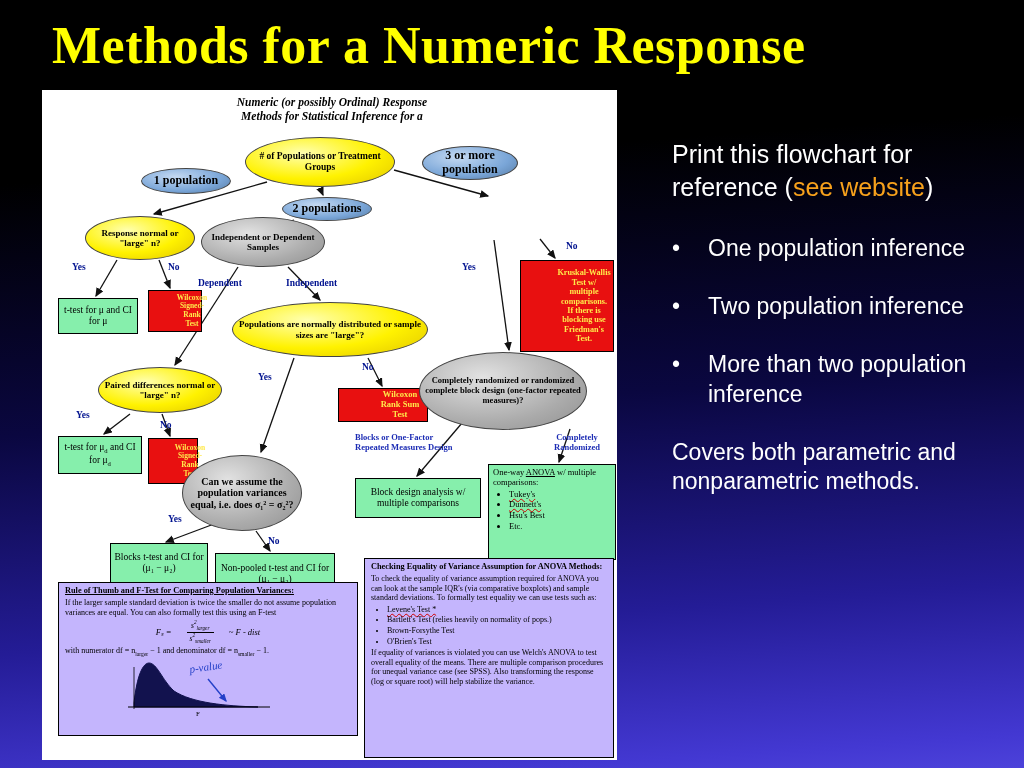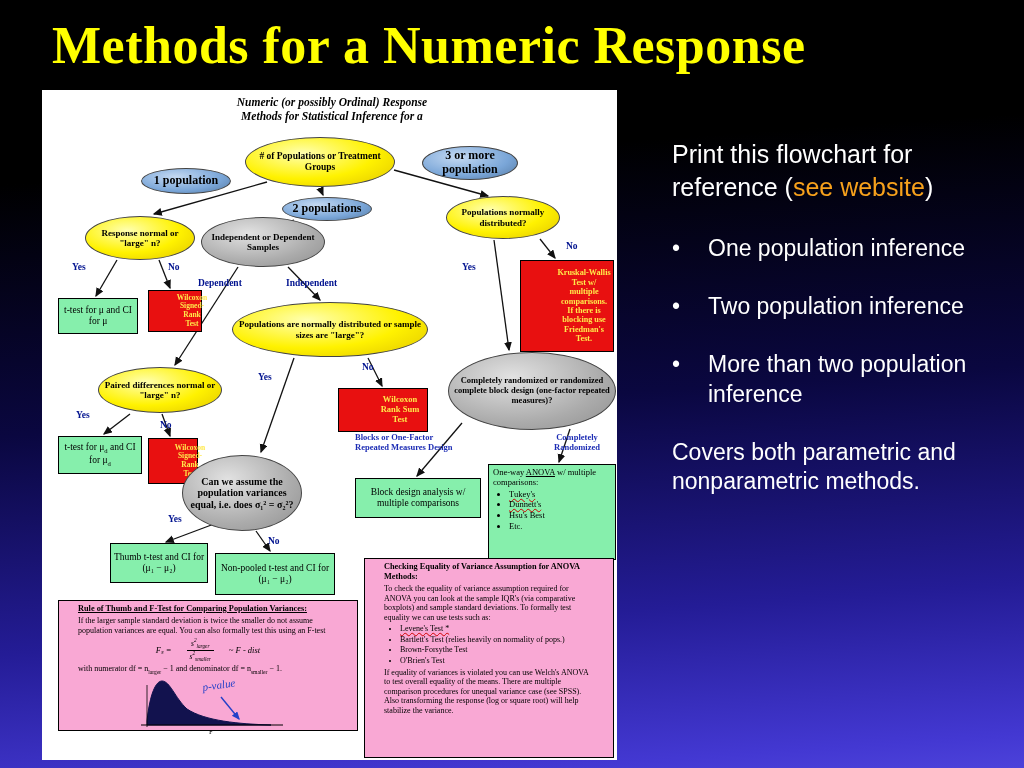--- a/index.html
+++ b/index.html
@@ -18,22 +18,22 @@
     box-sizing:border-box;line-height:1.15;padding:2px;}
   .ellipse{border-radius:50%;border:1px solid #444;font-weight:bold;}
   .yellow{background:radial-gradient(ellipse at 38% 32%,#ffffb0 0%,#fff200 55%,#e0c400 100%);}
   .blue-e{background:radial-gradient(ellipse at 38% 32%,#c4d9f2 0%,#7aa6d8 60%,#53779f 100%);font-size:12px;}
   .gray-e{background:radial-gradient(ellipse at 38% 32%,#e2e2e2 0%,#ababab 62%,#8f8f8f 100%);}
   .rbox{background:#e81010;color:#ffe94a;border:1px solid #000;font-weight:bold;padding-left:36px;}
   .wbox{background:#86efac;border:1.5px solid #000;font-size:9.5px;}
   .wbox .inner{display:block;width:100%;text-align:center;}
   .yn{position:absolute;color:#00128f;font-weight:bold;font-size:9.5px;}
   .bluehead{position:absolute;color:#1c2cb4;font-weight:bold;font-size:8.5px;line-height:1.2;}
-  .bigbox{position:absolute;background:#f9a8d4;border:1.5px solid #000;box-sizing:border-box;
-    padding:3px 19px;font-size:8px;line-height:1.2;text-align:left;}
+  .bigbox{position:absolute;background:#c4b5fd;border:1.5px solid #000;box-sizing:border-box;
+    padding:3px 6px;font-size:8px;line-height:1.2;text-align:left;}
   .bb-title{font-weight:bold;font-size:8.3px;margin-bottom:2px;}
   .u{text-decoration:underline;}
   .sq-red{text-decoration:underline wavy #d00000;text-decoration-thickness:1px;}
   .anova{align-items:flex-start;justify-content:flex-start;text-align:left;font-size:8.5px;flex-direction:column;padding:3px 4px;}
   .anova ul,.bigbox ul{margin:2px 0 2px 16px;padding:0;}
   .anova li,.bigbox li{margin:0 0 1px 0;}
   .formula{display:flex;align-items:center;justify-content:center;gap:15px;margin:3px 0 2px 0;
     font-style:italic;font-size:8.5px;}
   .frac{display:inline-block;text-align:center;line-height:1.05;font-size:7.5px;}
   .frac .num{display:block;border-bottom:1px solid #000;padding:0 3px;}
@@ -90,42 +90,41 @@
         <line x1="528" y1="339" x2="517" y2="372" marker-end="url(#ah)"></line>
       </g>
     </svg>
 
     <div class="node ellipse yellow" style="left:203px;top:47px;width:150px;height:50px;font-size:9.5px;"># of Populations or Treatment  Groups</div>
     <div class="node ellipse blue-e" style="left:99px;top:78px;width:90px;height:26px;">1 population</div>
     <div class="node ellipse blue-e" style="left:380px;top:56px;width:96px;height:34px;">3 or more population</div>
     <div class="node ellipse blue-e" style="left:240px;top:107px;width:90px;height:24px;">2 populations</div>
     <div class="node ellipse yellow" style="left:43px;top:126px;width:110px;height:44px;font-size:9px;">Response  normal or "large" n?</div>
     <div class="node ellipse gray-e" style="left:159px;top:127px;width:124px;height:50px;font-size:9px;">Independent or Dependent Samples</div>
-    <div class="node ellipse yellow" style="left:404px;top:106px;width:114px;height:43px;font-size:9px;">Populations  normally distributed?</div>
 
     <span class="yn" style="left:30px;top:172px;">Yes</span>
     <span class="yn" style="left:126px;top:172px;">No</span>
     <span class="yn" style="left:156px;top:188px;">Dependent</span>
     <span class="yn" style="left:244px;top:188px;">Independent</span>
     <span class="yn" style="left:420px;top:172px;">Yes</span>
     <span class="yn" style="left:524px;top:151px;">No</span>
     <span class="yn" style="left:216px;top:282px;">Yes</span>
     <span class="yn" style="left:320px;top:272px;">No</span>
     <span class="yn" style="left:34px;top:320px;">Yes</span>
     <span class="yn" style="left:118px;top:330px;">No</span>
     <span class="yn" style="left:126px;top:424px;">Yes</span>
     <span class="yn" style="left:226px;top:446px;">No</span>
 
     <div class="node wbox" style="left:16px;top:208px;width:80px;height:36px;">t-test for μ and CI for μ</div>
     <div class="node rbox" style="left:106px;top:200px;width:54px;height:42px;font-size:7.5px;">Wilcoxon Signed- Rank Test</div>
     <div class="node rbox" style="left:478px;top:170px;width:94px;height:92px;font-size:8.2px;">Kruskal-Wallis Test w/ multiple comparisons.  If there is blocking use Friedman's Test.</div>
     <div class="node ellipse yellow" style="left:190px;top:212px;width:196px;height:55px;font-size:9px;">Populations  are normally distributed or sample sizes are "large"?</div>
     <div class="node ellipse yellow" style="left:56px;top:277px;width:124px;height:46px;font-size:9px;">Paired differences normal or "large" n?</div>
-    <div class="node rbox" style="left:296px;top:298px;width:90px;height:44px;font-size:8.5px;">Wilcoxon Rank Sum Test</div>
-    <div class="node ellipse gray-e" style="left:406px;top:262px;width:168px;height:78px;font-size:8.5px;">Completely randomized or randomized complete block design (one-factor repeated measures)?</div>
+    <div class="node rbox" style="left:296px;top:298px;width:90px;height:34px;font-size:8.5px;">Wilcoxon Rank Sum Test</div>
+    <div class="node ellipse gray-e" style="left:377px;top:262px;width:168px;height:78px;font-size:8.5px;">Completely randomized or randomized complete block design (one-factor repeated measures)?</div>
 
     <div class="node wbox" style="left:16px;top:346px;width:84px;height:38px;">
       <span class="inner"><span>t-test for μ</span><sub>d</sub><span> and CI for μ</span><sub>d</sub></span>
     </div>
     <div class="node rbox" style="left:106px;top:348px;width:50px;height:46px;font-size:7.5px;">Wilcoxon Signed- Rank Test</div>
     <div class="node ellipse gray-e" style="left:140px;top:365px;width:120px;height:76px;font-size:10px;">Can we assume the population variances equal, i.e. does σ₁² = σ₂²?</div>
 
     <div class="bluehead" style="left:313px;top:342px;width:98px;">Blocks or One-Factor Repeated Measures Design</div>
     <div class="bluehead" style="left:498px;top:342px;width:74px;text-align:center;">Completely Randomized</div>
 
@@ -134,24 +133,24 @@
     <div class="node wbox anova" style="left:446px;top:374px;width:128px;height:96px;">
       <div><span>One-way  </span><span class="u">ANOVA</span><span>  w/ multiple comparisons:</span></div>
       <ul>
         <li class="sq-red">Tukey's</li>
         <li class="sq-red">Dunnett's</li>
         <li>Hsu's Best</li>
         <li>Etc.</li>
       </ul>
     </div>
 
-    <div class="node wbox" style="left:68px;top:453px;width:98px;height:40px;">Thumb t-test and CI for (μ₁ − μ₂)</div>
+    <div class="node wbox" style="left:68px;top:453px;width:98px;height:40px;">Blocks t-test and CI for (μ₁ − μ₂)</div>
     <div class="node wbox" style="left:173px;top:463px;width:120px;height:42px;">Non-pooled  t-test and CI for (μ₁ − μ₂)</div>
 
-    <div class="bigbox" style="left:16px;top:510px;width:300px;height:131px;font-family:Liberation Serif, serif;">
+    <div class="bigbox" style="left:16px;top:492px;width:300px;height:154px;font-family:Liberation Serif, serif;">
       <div class="bb-title u">Rule of Thumb  and F-Test for Comparing Population  Variances:</div>
       <div>If the larger sample standard deviation  is twice the smaller  do not assume population  variances are equal.  You can also formally test this using an F-test</div>
       <div class="formula">
         <span>Fₛ =</span>
         <span class="frac">
           <span class="num"><span>s</span><sup>2</sup><sub>larger</sub></span>
           <span class="den"><span>s</span><sup>2</sup><sub>smaller</sub></span>
         </span>
         <span>~  F - dist</span>
       </div>

